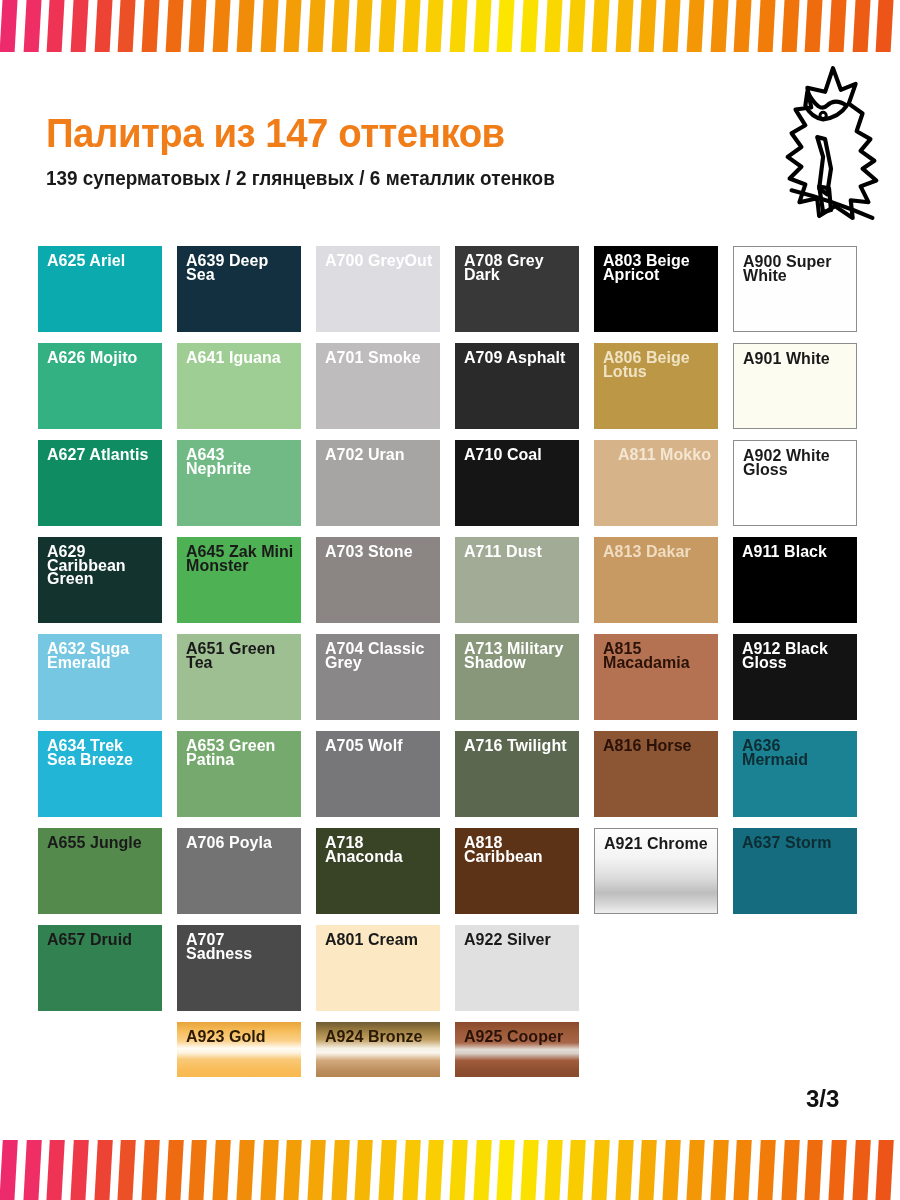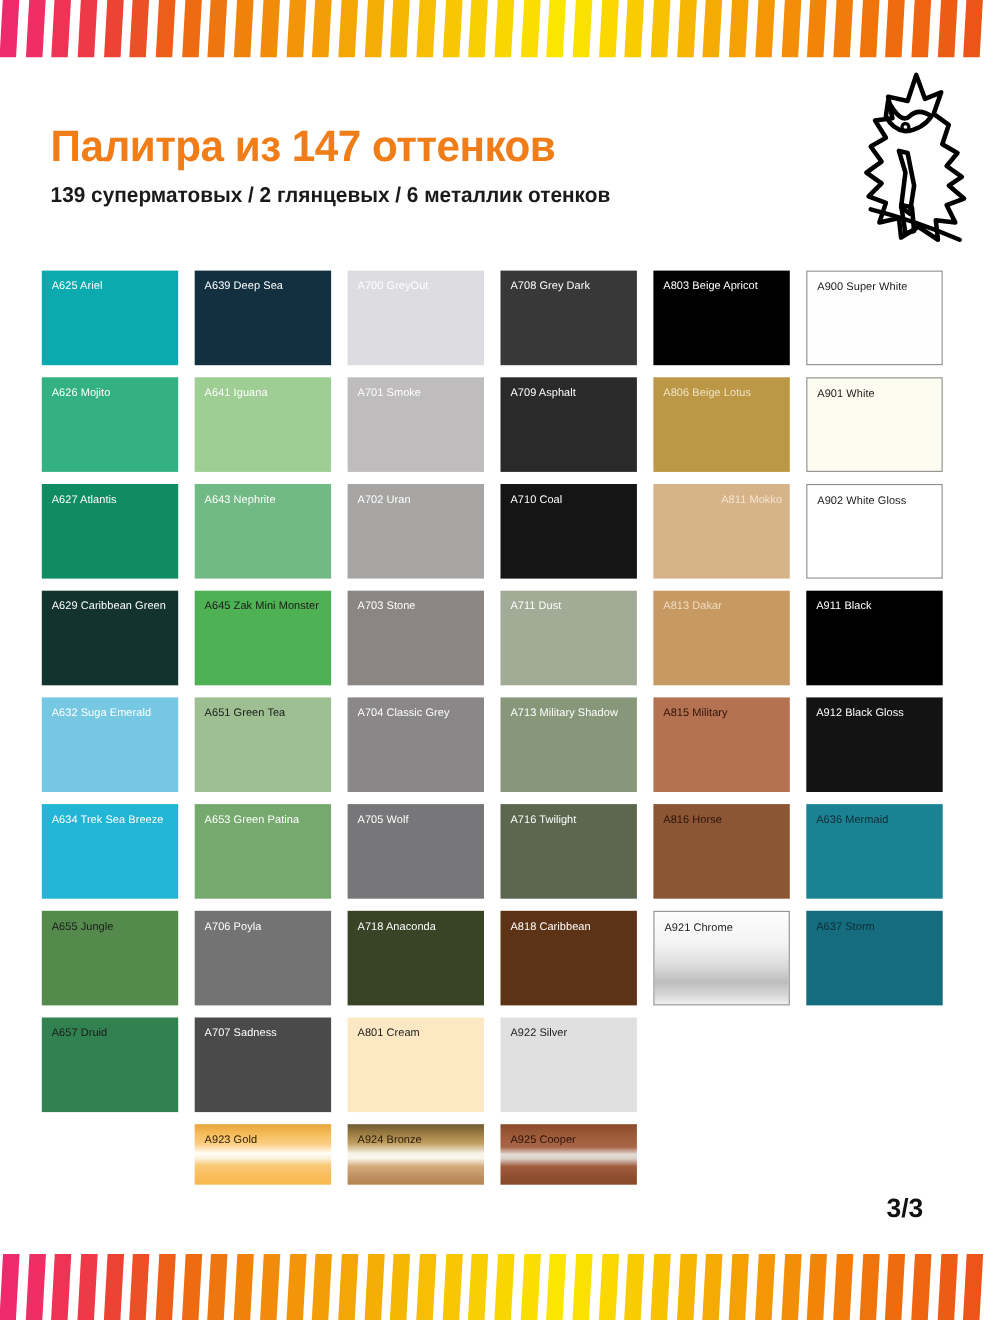--- a/index.html
+++ b/index.html
@@ -89,22 +89,22 @@
     height: 86px;
     overflow: hidden;
   }
   .swatch.metallic-strip { height: 55px; }
 
   .swatch-label {
     position: absolute;
     left: 9px;
     top: 8px;
     right: 7px;
-    font-size: 10px;
-    font-weight: normal;
+    font-size: 16px;
+    font-weight: bold;
     line-height: 13.5px;
     letter-spacing: 0.05px;
   }
 
   .swatch.bordered { border: 1.5px solid #8d8d8d; }
   .empty-cell { height: 86px; }
 </style>
 </head>
 <body>
 
@@ -252,21 +252,21 @@
     <div class="swatch" style="background: rgb(157, 191, 146);">
       <div class="swatch-label" style="color: rgb(26, 26, 26);">A651 Green Tea</div>
     </div>
     <div class="swatch" style="background: rgb(138, 135, 136);">
       <div class="swatch-label" style="color: rgb(255, 255, 255);">A704 Classic Grey</div>
     </div>
     <div class="swatch" style="background: rgb(136, 151, 122);">
       <div class="swatch-label" style="color: rgb(255, 255, 255);">A713 Military Shadow</div>
     </div>
     <div class="swatch" style="background: rgb(181, 114, 83);">
-      <div class="swatch-label" style="color: rgb(42, 18, 8);">A815 Military</div>
+      <div class="swatch-label" style="color: rgb(42, 18, 8);">A815 Macadamia</div>
     </div>
     <div class="swatch" style="background: rgb(19, 19, 19);">
       <div class="swatch-label" style="color: rgb(255, 255, 255);">A912 Black Gloss</div>
     </div>
     <div class="swatch" style="background: rgb(34, 181, 213);">
       <div class="swatch-label" style="color: rgb(255, 255, 255);">A634 Trek Sea Breeze</div>
     </div>
     <div class="swatch" style="background: rgb(118, 169, 110);">
       <div class="swatch-label" style="color: rgb(255, 255, 255);">A653 Green Patina</div>
     </div>

